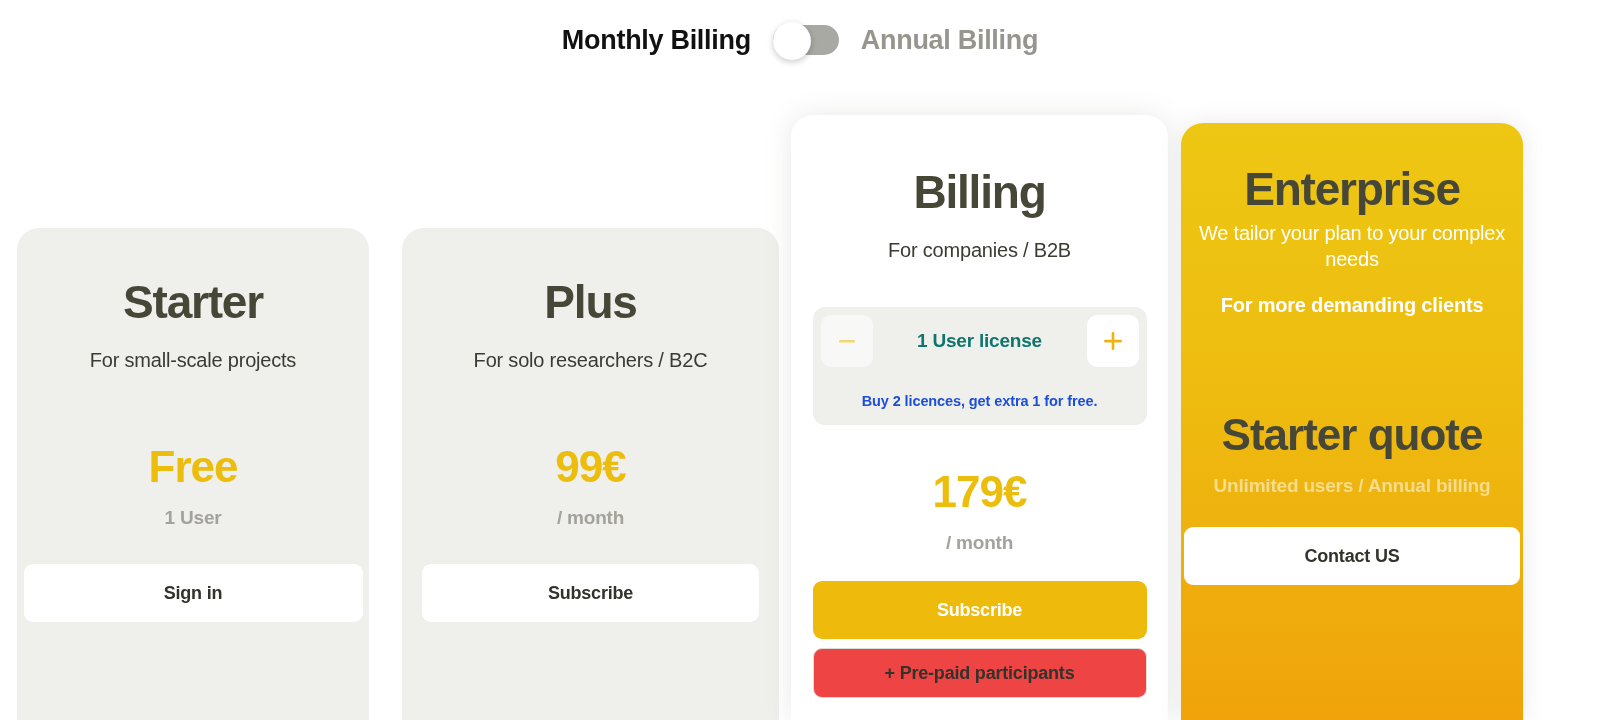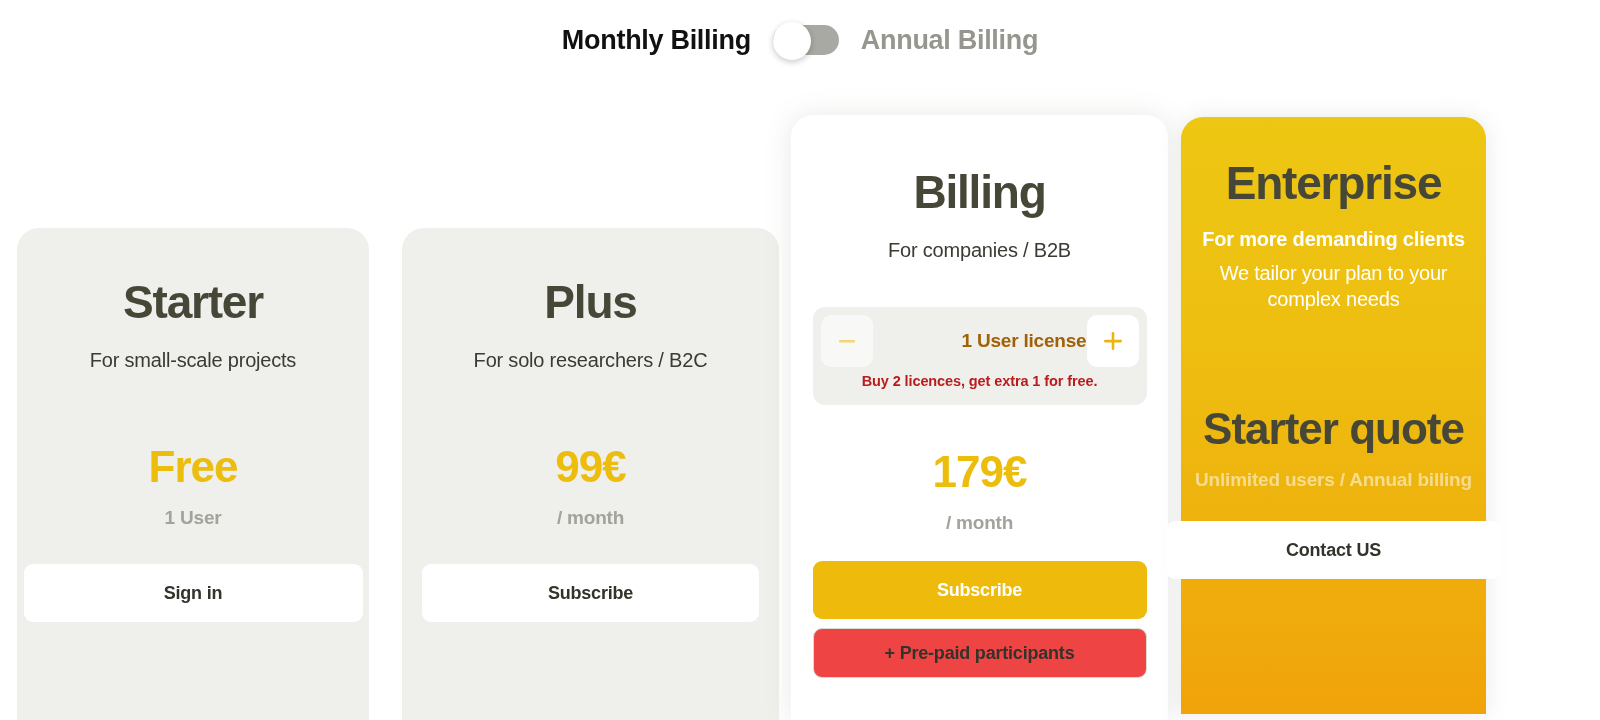--- a/index.html
+++ b/index.html
@@ -93,22 +93,22 @@
     width: 377px;
     top: 115px;
     height: 605px;
     box-shadow: 0 0 26px rgba(120,120,110,0.17);
     z-index: 3;
   }
 
   
   #card-enterprise {
     left: 1181px;
-    width: 305px;
-    top: 117px;
+    width: 342px;
+    top: 123px;
     height: 597px;
     background: linear-gradient(180deg, #edc713 0%, #eebc10 45%, #f0a30a 100%);
     box-shadow: 0 0 22px rgba(120,120,110,0.16);
     z-index: 4;
   }
 
   .plan-title {
     font-size: 46px;
     font-weight: bold;
     letter-spacing: -1.2px;
@@ -213,33 +213,34 @@
     justify-content: center;
     cursor: pointer;
     flex: 0 0 auto;
   }
   .stepper-btn.disabled {
     background: #f8f8f6;
   }
   .stepper-btn svg { display: block; }
   .stepper-value {
     flex: 1 1 auto;
-    text-align: right;
+    text-align: center;
     font-size: 19px;
     font-weight: bold;
-    color: #a16207;
+    color: #0f766e;
     letter-spacing: -0.2px;
   }
   #license-promo {
     font-size: 14.5px;
     font-weight: bold;
-    color: #b91c1c;
+    color: #1d4ed8;
     letter-spacing: -0.1px;
     text-align: right;
     padding: 6px 0 8px;
+    margin-top: 20px;
   }
 </style>
 </head>
 <body>
 
 <div id="billing-toggle-row">
   <span class="billing-label active">Monthly Billing</span>
 
   <div id="billing-switch">
     <div class="track"></div>
@@ -299,19 +300,19 @@
     <div class="price" style="margin-top:45px;">179€</div>
     <div class="price-note" style="margin-top:18px;">/ month</div>
     <div class="btn btn-yellow" style="width:334px;margin-top:27px;">Subscribe</div>
     <div class="btn btn-outline" style="width:334px;margin-top:9px;">+ Pre-paid participants</div>
   </div>
 </div>
 
 <div class="card" id="card-enterprise">
   <div class="card-inner" style="padding-top:43px;">
     <div class="plan-title">Enterprise</div>
+    <div class="plan-sub onyellow" style="margin-top:8px;">We tailor your plan to your complex needs</div>
     <div class="plan-sub onyellow-strong" style="margin-top:20px;">For more demanding clients</div>
-    <div class="plan-sub onyellow" style="margin-top:8px;">We tailor your plan to your complex needs</div>
     <div class="price dark" style="margin-top:95px;">Starter quote</div>
     <div class="price-note onyellow" style="margin-top:18px;">Unlimited users / Annual billing</div>
     <div class="btn btn-white" style="width:336px;margin-top:30px;">Contact US</div>
   </div>
 </div>
 
 </body></html>

